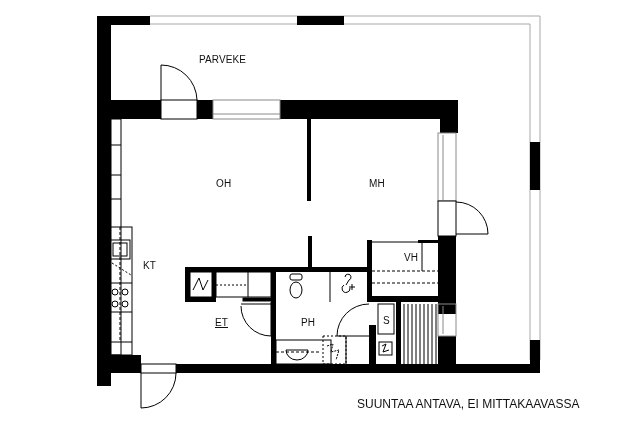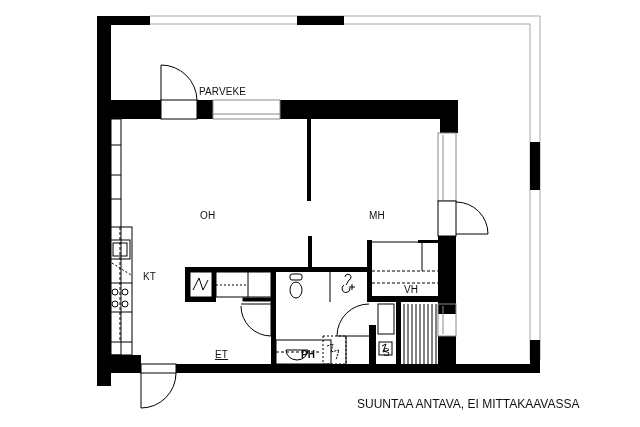--- a/index.html
+++ b/index.html
@@ -1,18 +1,18 @@
 <!DOCTYPE html>
 <html><head>
 <meta charset="utf-8">
 <style>
   html, body { margin: 0; padding: 0; background: #ffffff; }
   body { width: 640px; height: 427px; position: relative; overflow: hidden; font-family: "Liberation Sans", sans-serif; }
   svg { position: absolute; left: 0; top: 0; }
-  .lbl { position: absolute; font-family: "Liberation Sans", sans-serif; font-size: 10px; color: #111; letter-spacing: 0.1px; margin-top: 32px; }
+  .lbl { position: absolute; font-family: "Liberation Sans", sans-serif; font-size: 10px; color: #111; letter-spacing: 0.1px; }
   .note { position: absolute; font-family: "Liberation Sans", sans-serif; font-size: 12px; color: #111; }
 </style>
 </head>
 <body>
 
 <svg width="640" height="427" viewBox="0 0 640 427" xmlns="http://www.w3.org/2000/svg">
 
   <g fill="none" stroke="#a8a8a8" stroke-width="1">
     <line x1="150" y1="16" x2="540" y2="16"></line>
     <line x1="150" y1="24" x2="530" y2="24"></line>
@@ -148,20 +148,20 @@
     <line x1="416" y1="304" x2="416" y2="364"></line>
     <line x1="420" y1="304" x2="420" y2="364"></line>
     <line x1="424" y1="304" x2="424" y2="364"></line>
     <line x1="428" y1="304" x2="428" y2="364"></line>
     <line x1="432" y1="304" x2="432" y2="364"></line>
     <line x1="436" y1="304" x2="436" y2="364"></line>
   </g>
 </svg>
 
 <div class="lbl" style="left:199px;top:54px;">PARVEKE</div>
-<div class="lbl" style="left:200px;top:178px;">OH</div>
+<div class="lbl" style="left:216px;top:178px;">OH</div>
 <div class="lbl" style="left:369px;top:178px;">MH</div>
-<div class="lbl" style="left:143px;top:239px;">KT</div>
+<div class="lbl" style="left:143px;top:260px;">KT</div>
 <div class="lbl" style="left:215px;top:317px;text-decoration:underline;">ET</div>
-<div class="lbl" style="left:301px;top:317px;font-weight:bold;">PH</div>
+<div class="lbl" style="left:301px;top:317px;">PH</div>
 <div class="lbl" style="left:404px;top:252px;">VH</div>
 <div class="lbl" style="left:383px;top:315px;">S</div>
 <div class="note" style="left:357px;top:397px;">SUUNTAA ANTAVA, EI MITTAKAAVASSA</div>
 
 </body></html>

